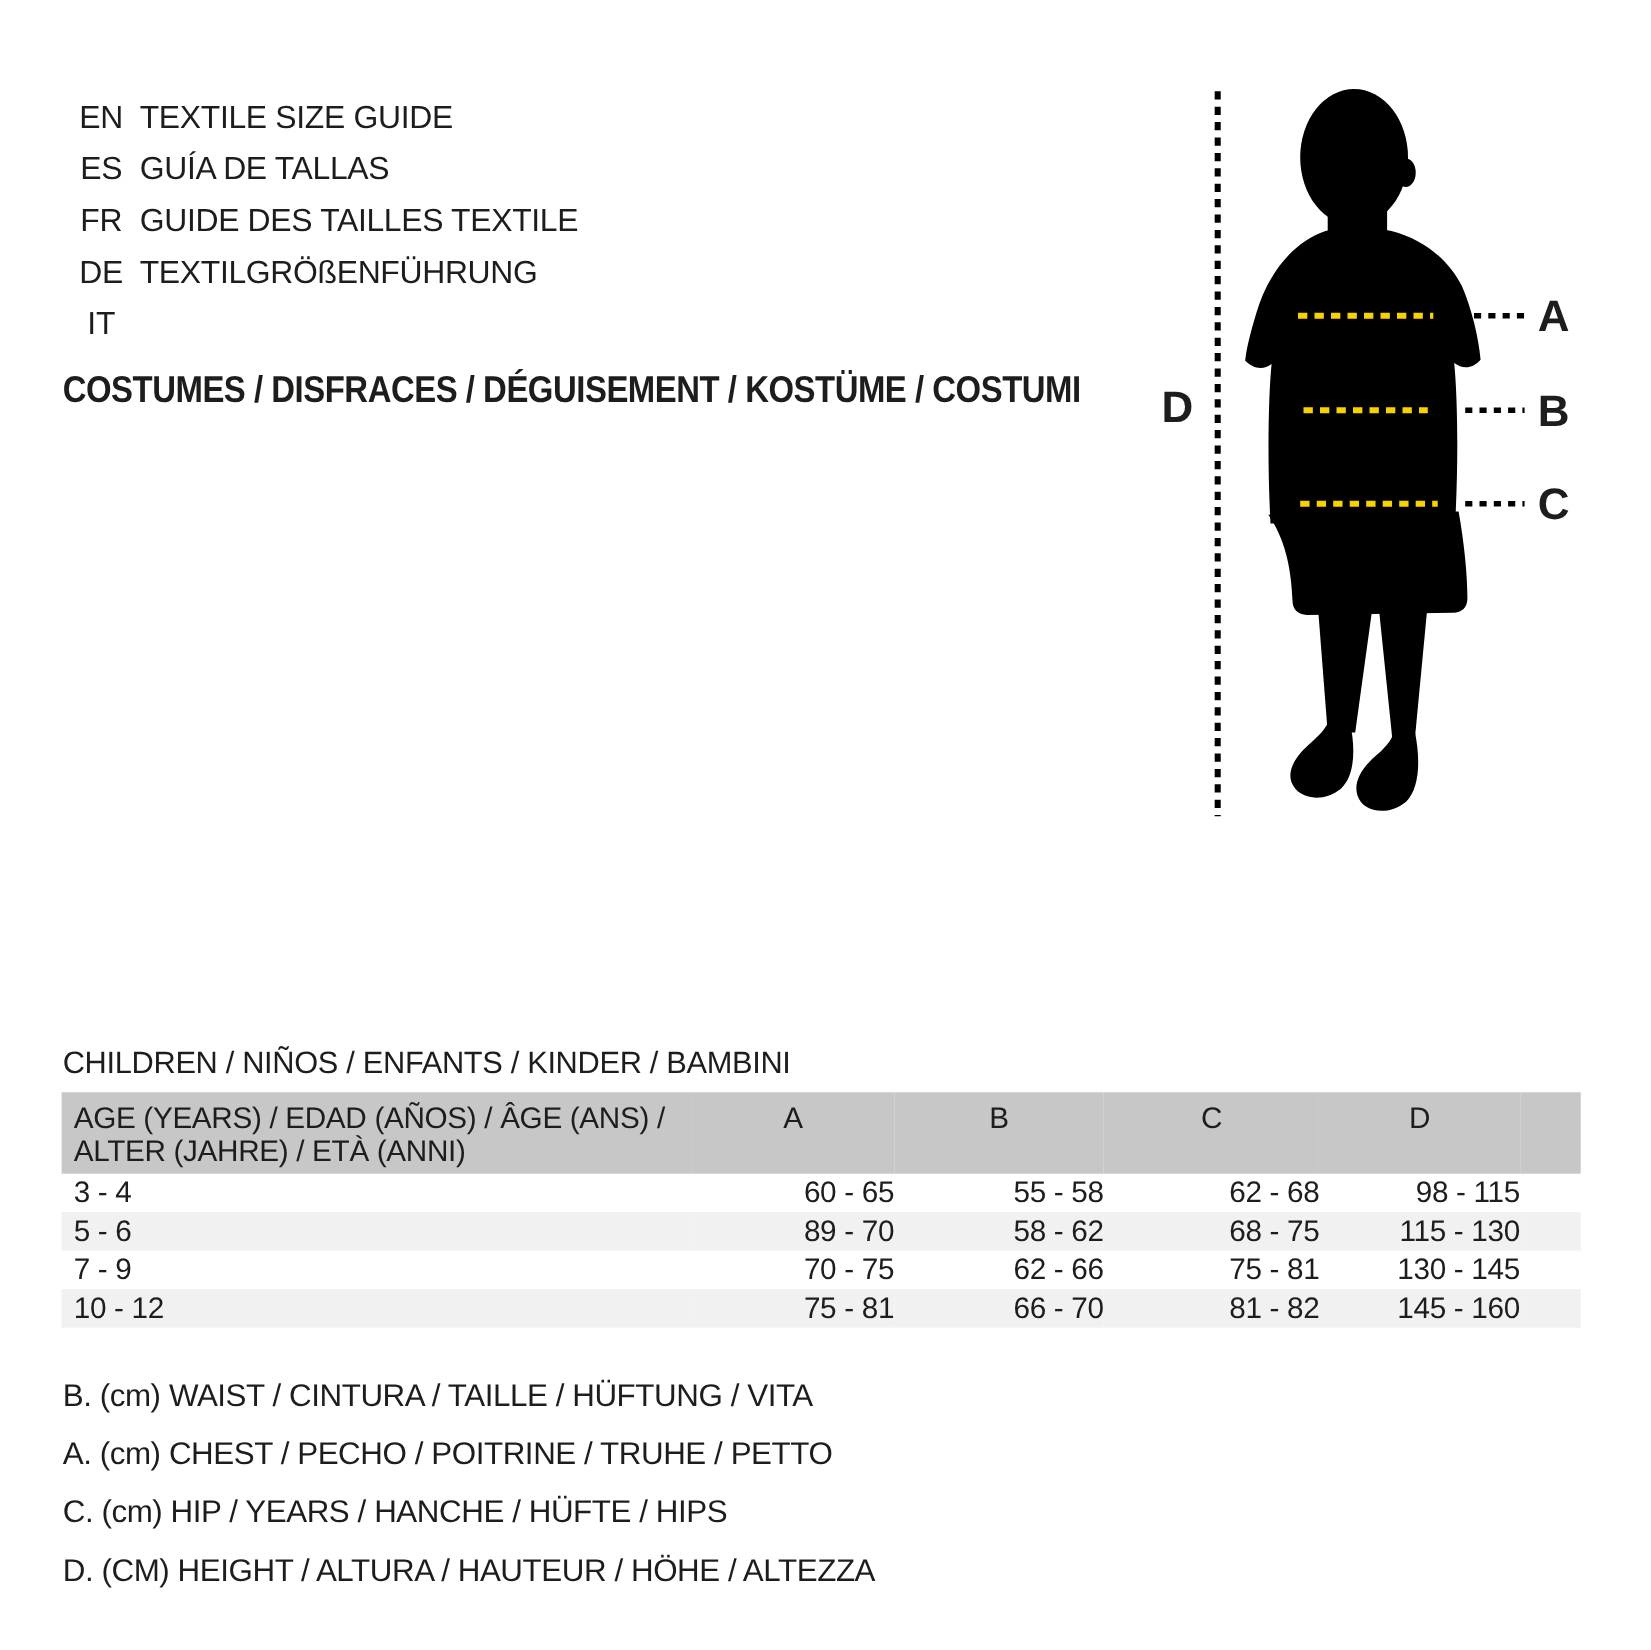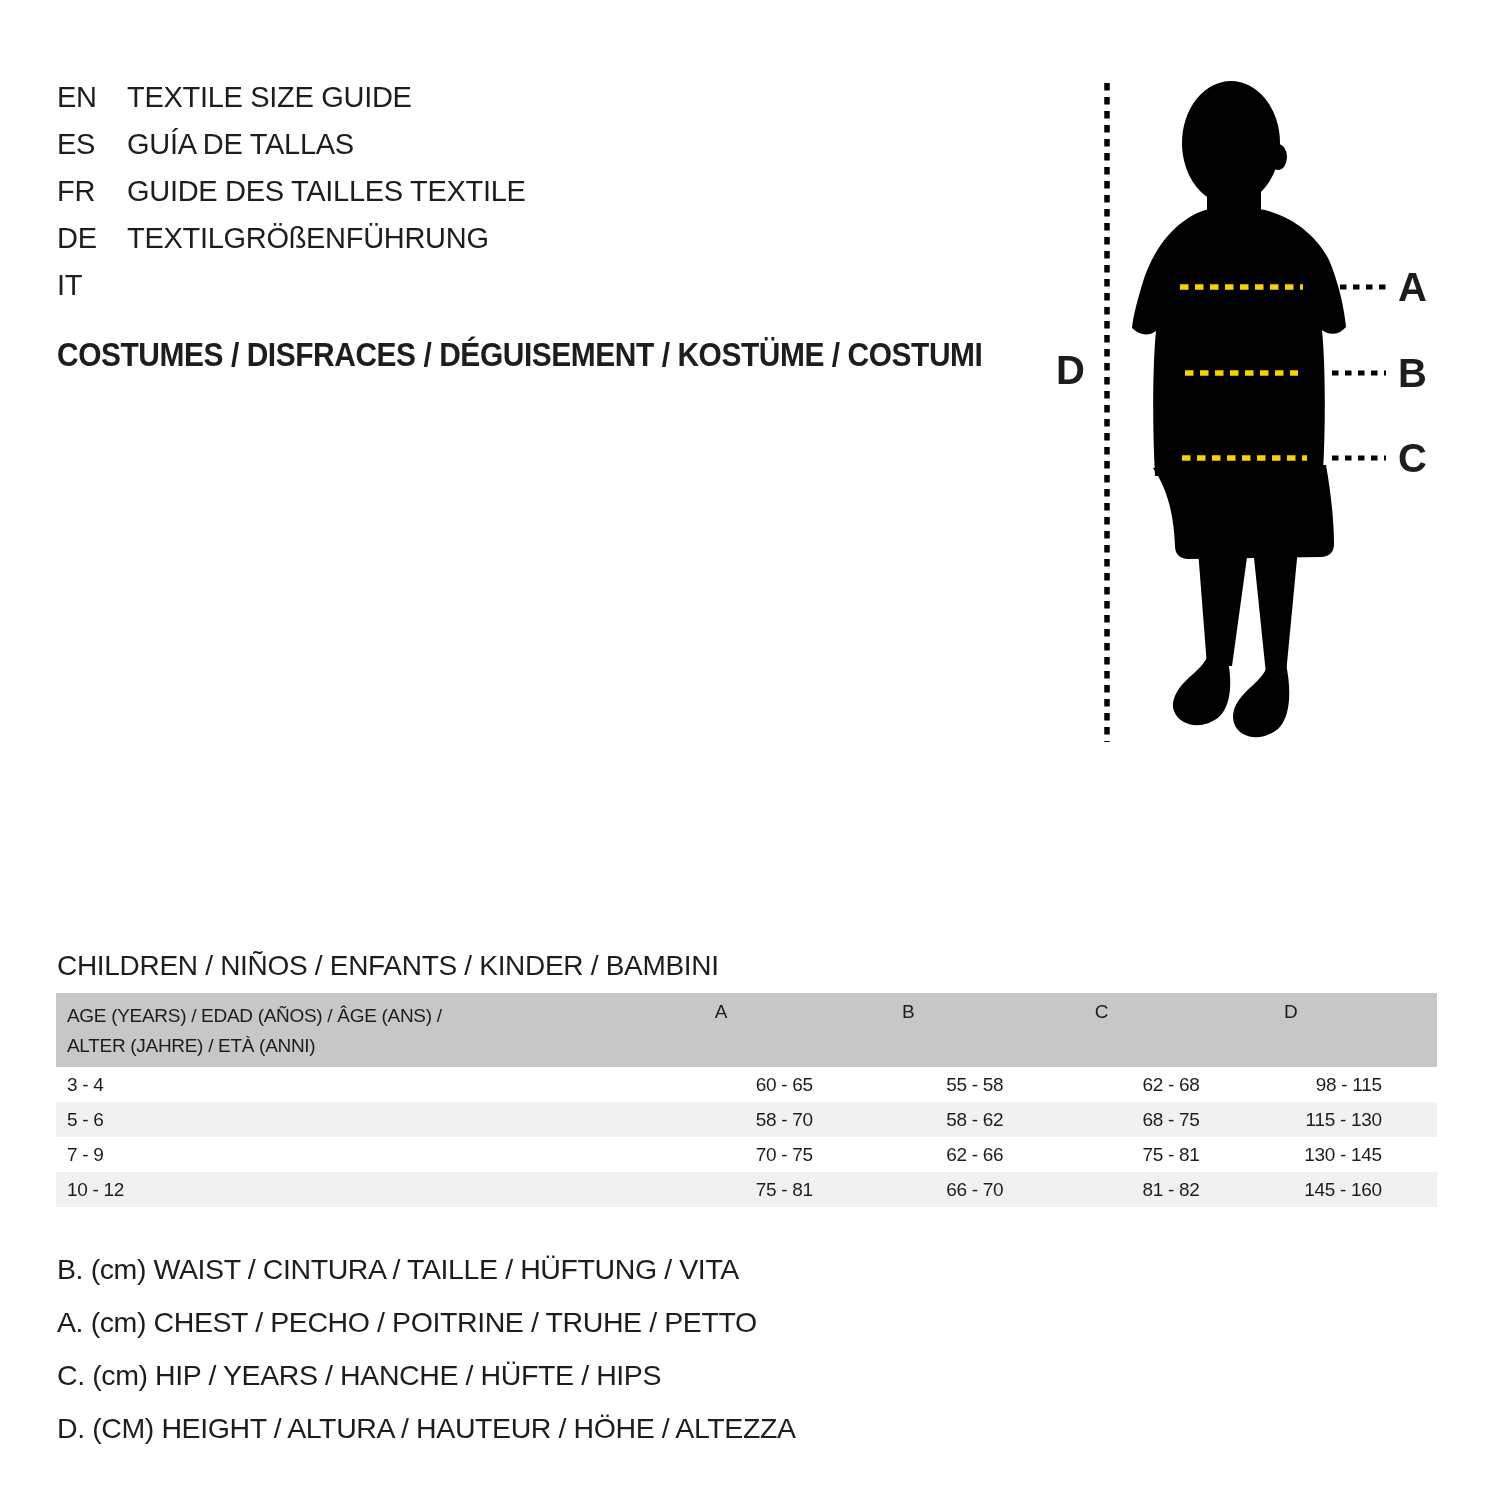--- a/index.html
+++ b/index.html
@@ -7,21 +7,21 @@
   .canvas {
     position:relative;
     width:1501px; height:1500px;
     background:#ffffff;
     font-family:"Liberation Sans", sans-serif;
     color:#1d1d1b;
     overflow:hidden;
   }
 
   
-  .lang-block { position:absolute; left:57px; top:74px; }
+  .lang-block { position:absolute; left:57px; top:84px;text-align:center; }
   .lang-row { display:flex; height:47px; align-items:center; }
   .lang-code { width:70px; font-size:29px; font-weight:500; letter-spacing:-0.3px; }
   .lang-title { font-size:29px; font-weight:500; letter-spacing:-0.3px; white-space:nowrap; }
 
   
   .category-title {
     position:absolute; left:57px; top:335px;
     font-size:34px; font-weight:700; letter-spacing:-0.5px;
     white-space:nowrap;
     transform:scaleX(0.88); transform-origin:left center;
@@ -33,21 +33,21 @@
   .fig-label { font-family:"Liberation Sans", sans-serif; font-weight:700; font-size:40px; fill:#1d1d1b; }
 
   
   .children-title {
     position:absolute; left:57px; top:950px;
     font-size:28px; font-weight:500; letter-spacing:-0.3px; white-space:nowrap;
   }
   .size-table {
     position:absolute; left:56px; top:993px; width:1381px;
     border-collapse:collapse; table-layout:fixed;
-    font-size:19px; letter-spacing:-0.3px;
+    font-size:27px; letter-spacing:-0.3px;
   }
   .size-table col.c-age    { width:41.5%; }
   .size-table col.c-a      { width:13.3%; }
   .size-table col.c-b      { width:13.8%; }
   .size-table col.c-c      { width:14.2%; }
   .size-table col.c-d      { width:13.2%; }
   .size-table col.c-spacer { width:4.0%;  }
   .size-table thead th {
     background:#c7c7c7; height:74px;
     font-weight:400; text-align:center; vertical-align:top;
@@ -184,21 +184,21 @@
       <tr>
         <td class="age-cell">3 - 4</td>
         <td>60 - 65</td>
         <td>55 - 58</td>
         <td>62 - 68</td>
         <td>98 - 115</td>
         <td></td>
       </tr>
       <tr class="alt">
         <td class="age-cell">5 - 6</td>
-        <td>58 - 70</td>
+        <td>89 - 70</td>
         <td>58 - 62</td>
         <td>68 - 75</td>
         <td>115 - 130</td>
         <td></td>
       </tr>
       <tr>
         <td class="age-cell">7 - 9</td>
         <td>70 - 75</td>
         <td>62 - 66</td>
         <td>75 - 81</td>

